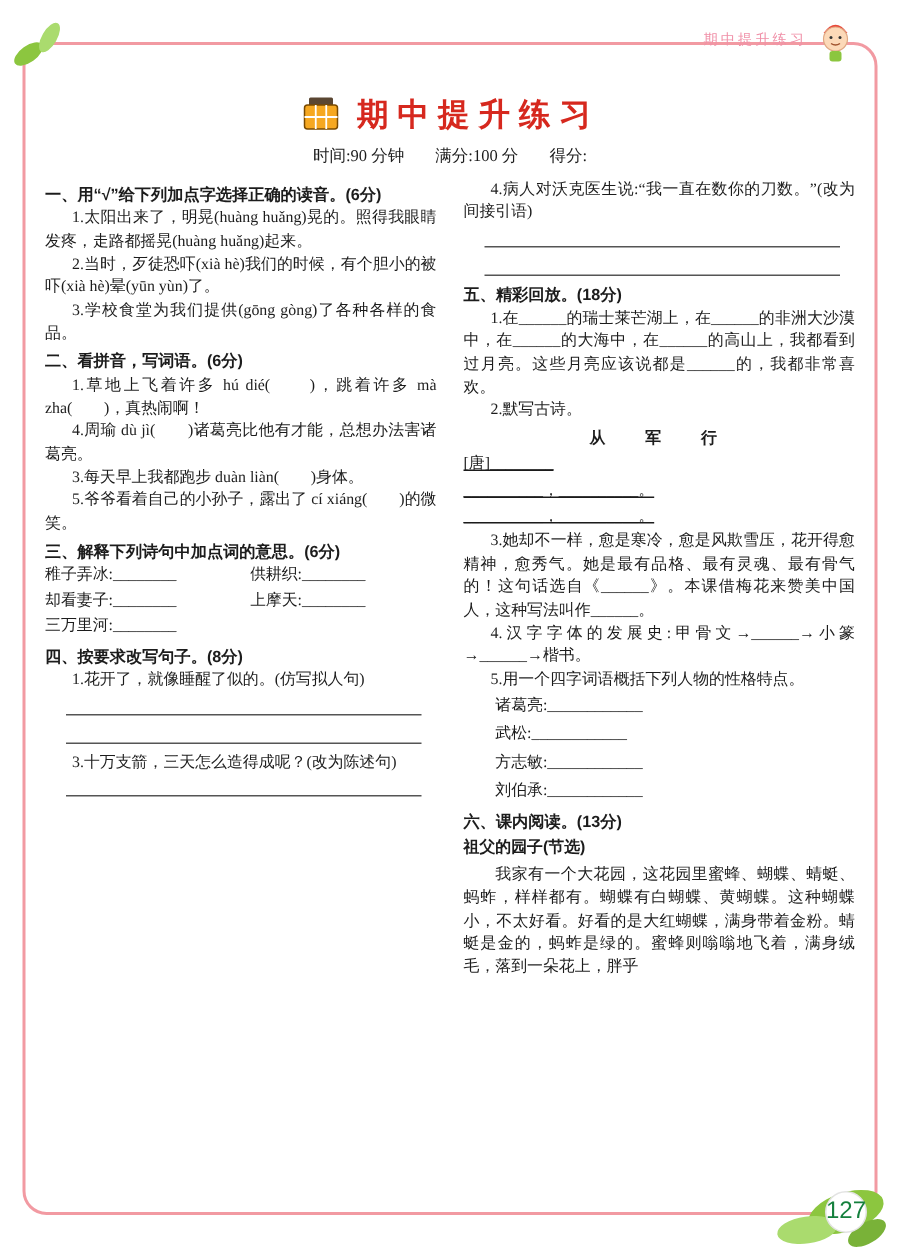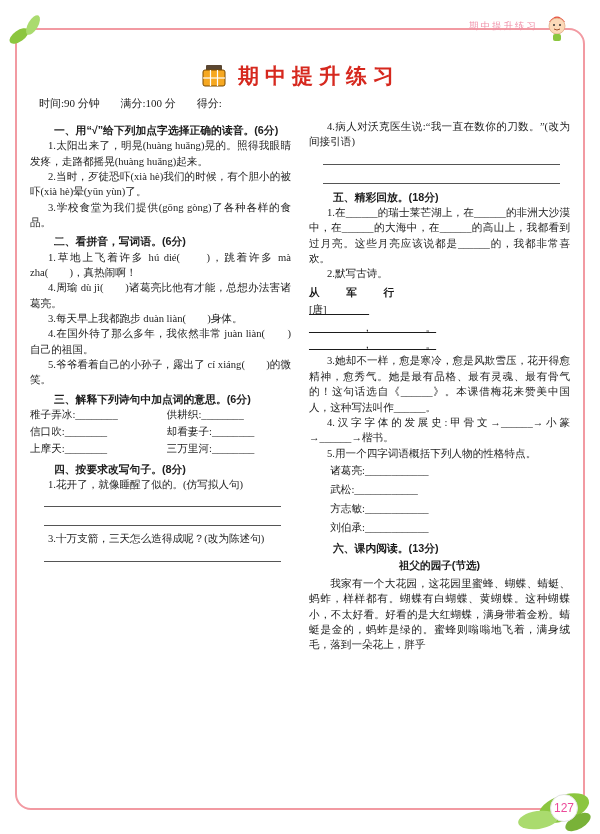--- a/index.html
+++ b/index.html
@@ -18,51 +18,51 @@
     font-family:"Liberation Sans",sans-serif; }
   .mascot { width:26px; height:32px; }
 
   .content { position:absolute; left:30px; right:30px; top:60px; bottom:30px; overflow:hidden; }
 
   .title-row { display:flex; justify-content:center; align-items:center; gap:10px; height:32px; }
   .title-icon { width:28px; height:26px; }
   .title { font-family:"Liberation Sans","DejaVu Sans",sans-serif; font-size:21px;
     color:#d6281e; letter-spacing:6px; font-weight:bold; }
 
-  .meta { text-align:left; font-size:11px; margin:4px 0 8px; }
+  .meta { text-align:center; font-size:11px; margin:4px 0 8px; }
   .meta span { margin:0 9px; }
 
   .columns { display:flex; gap:18px; align-items:flex-start; }
   .col { flex:1; min-width:0; }
 
   p { font-size:10.6px; line-height:1.45; text-align:justify; }
   .h { font-family:"Liberation Sans","DejaVu Sans",sans-serif; font-weight:bold;
-    font-size:10.8px; margin-top:3px; line-height:1.5;margin-left:24px; }
+    font-size:10.8px; margin-top:3px; line-height:1.5; }
   .item { text-indent:1.7em; }
   .blank { border-bottom:1px solid #555; height:14px; margin:1px 10px 5px 14px; }
 
   .pairs { display:grid; grid-template-columns:1.05fr 1fr; column-gap:6px; }
   .pairs span { font-size:10.6px; line-height:1.6; white-space:nowrap; overflow:hidden; }
 
-  .poem-title { text-align:left; font-weight:bold; letter-spacing:8px; margin:3px 0 1px;
+  .poem-title { text-align:center; font-weight:bold; letter-spacing:8px; margin:3px 0 1px;
     font-family:"Liberation Sans","DejaVu Sans",sans-serif; }
   .poem-center { text-align:left; line-height:1.65; text-indent:0;text-decoration:underline; }
 
   .person { padding-left:2em; line-height:1.8; text-indent:0; white-space:nowrap; overflow:hidden; }
 
-  .passage-title { text-align:center; font-weight:bold; margin:2px 0;
+  .passage-title { text-align:left; font-weight:bold; margin:2px 0;
     font-family:"Liberation Sans","DejaVu Sans",sans-serif; }
   .passage { text-indent:2em; }
 
   
   .page-leaf { position:absolute; right:6px; bottom:0; width:82px; height:56px; }
   .page-num { position:absolute; right:22px; bottom:12px; width:28px; height:28px;
     background:#fff; border:1px solid #e3e3e3; border-radius:50%;
     display:flex; align-items:center; justify-content:center;
-    font-size:12px; color:#ec4899; font-family:"Liberation Sans",sans-serif; }
+    font-size:16px; color:#15803d; font-family:"Liberation Sans",sans-serif; }
 </style>
 </head>
 <body>
 
 <div class="frame"></div>
 
 <svg class="leaves-tl" viewBox="0 0 44 36">
   <ellipse cx="14" cy="24" rx="11" ry="5.5" fill="#8cc63f" transform="rotate(-35 14 24)"></ellipse>
   <ellipse cx="28" cy="13" rx="11" ry="5" fill="#aadb6e" transform="rotate(-60 28 13)"></ellipse>
 </svg>
@@ -103,28 +103,26 @@
     <div class="col">
       <p class="h">一、用“√”给下列加点字选择正确的读音。(6分)</p>
       <p class="item">1.太阳出来了，明晃(huàng huǎng)晃的。照得我眼睛发疼，走路都摇晃(huàng huǎng)起来。</p>
       <p class="item">2.当时，歹徒恐吓(xià hè)我们的时候，有个胆小的被吓(xià hè)晕(yūn yùn)了。</p>
       <p class="item">3.学校食堂为我们提供(gōng gòng)了各种各样的食品。</p>
 
       <p class="h">二、看拼音，写词语。(6分)</p>
       <p class="item">1.草地上飞着许多 hú dié(　　)，跳着许多 mà zha(　　)，真热闹啊！</p>
       <p class="item">4.周瑜 dù jì(　　)诸葛亮比他有才能，总想办法害诸葛亮。</p>
       <p class="item">3.每天早上我都跑步 duàn liàn(　　)身体。</p>
-      <p class="item">4.在国外待了那么多年，我依然非常 juàn liàn(　　)自己的祖国。</p>
       <p class="item">5.爷爷看着自己的小孙子，露出了 cí xiáng(　　)的微笑。</p>
 
       <p class="h">三、解释下列诗句中加点词的意思。(6分)</p>
       <div class="pairs">
         <span>稚子弄冰:________</span>
         <span>供耕织:________</span>
-        <span>信口吹:________</span>
         <span>却看妻子:________</span>
         <span>上摩天:________</span>
         <span>三万里河:________</span>
       </div>
 
       <p class="h">四、按要求改写句子。(8分)</p>
       <p class="item">1.花开了，就像睡醒了似的。(仿写拟人句)</p>
       <div class="blank"></div>
       <div class="blank"></div>
       <p class="item">3.十万支箭，三天怎么造得成呢？(改为陈述句)</p>

